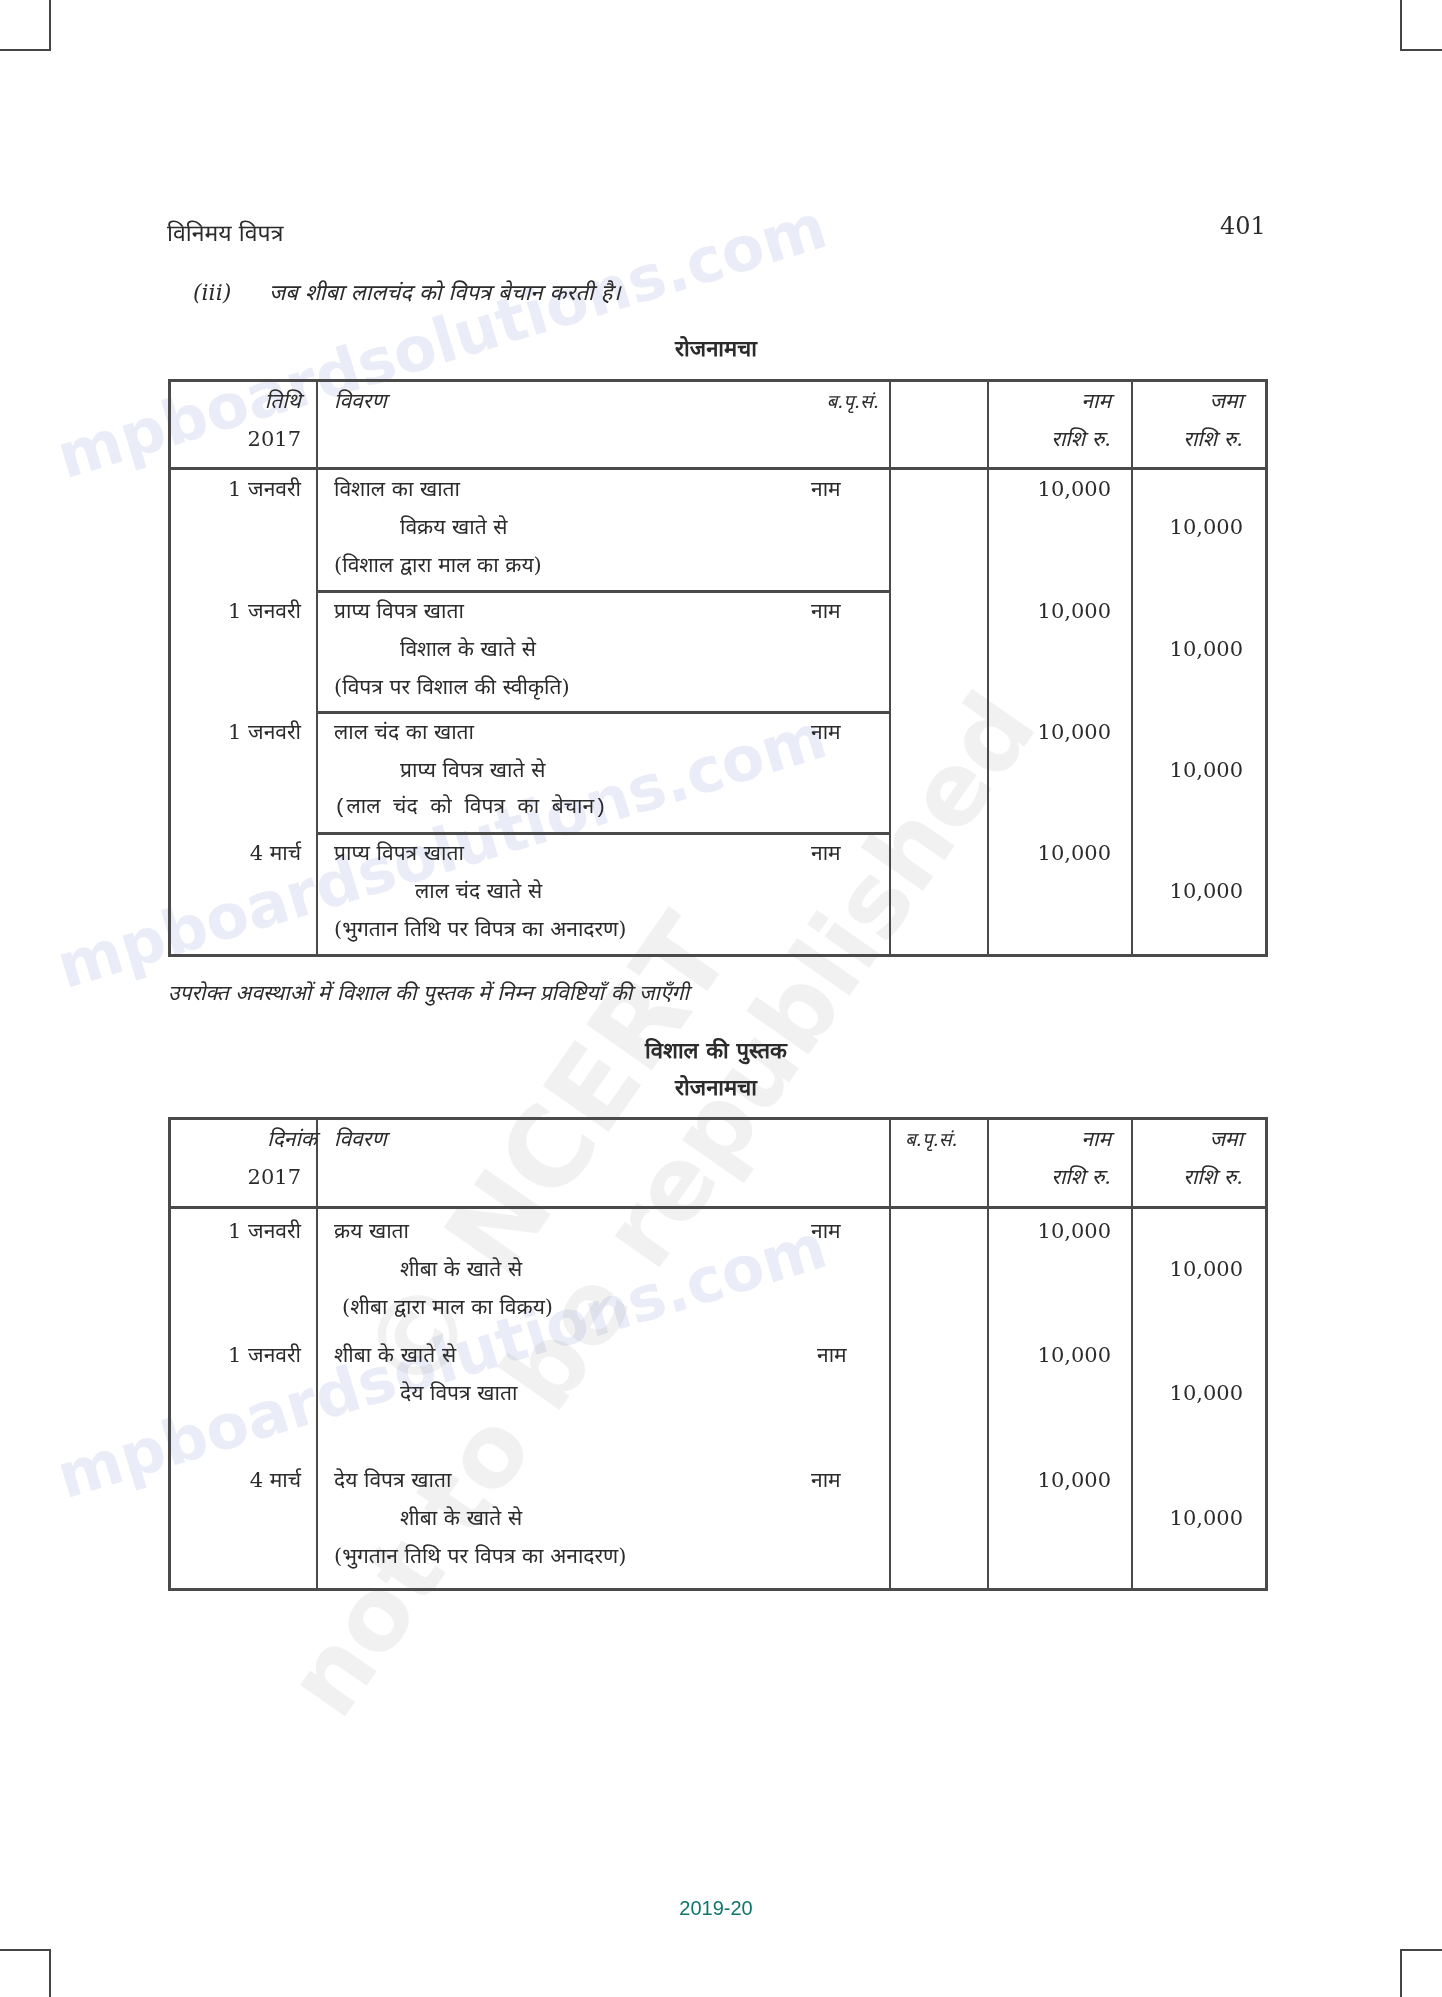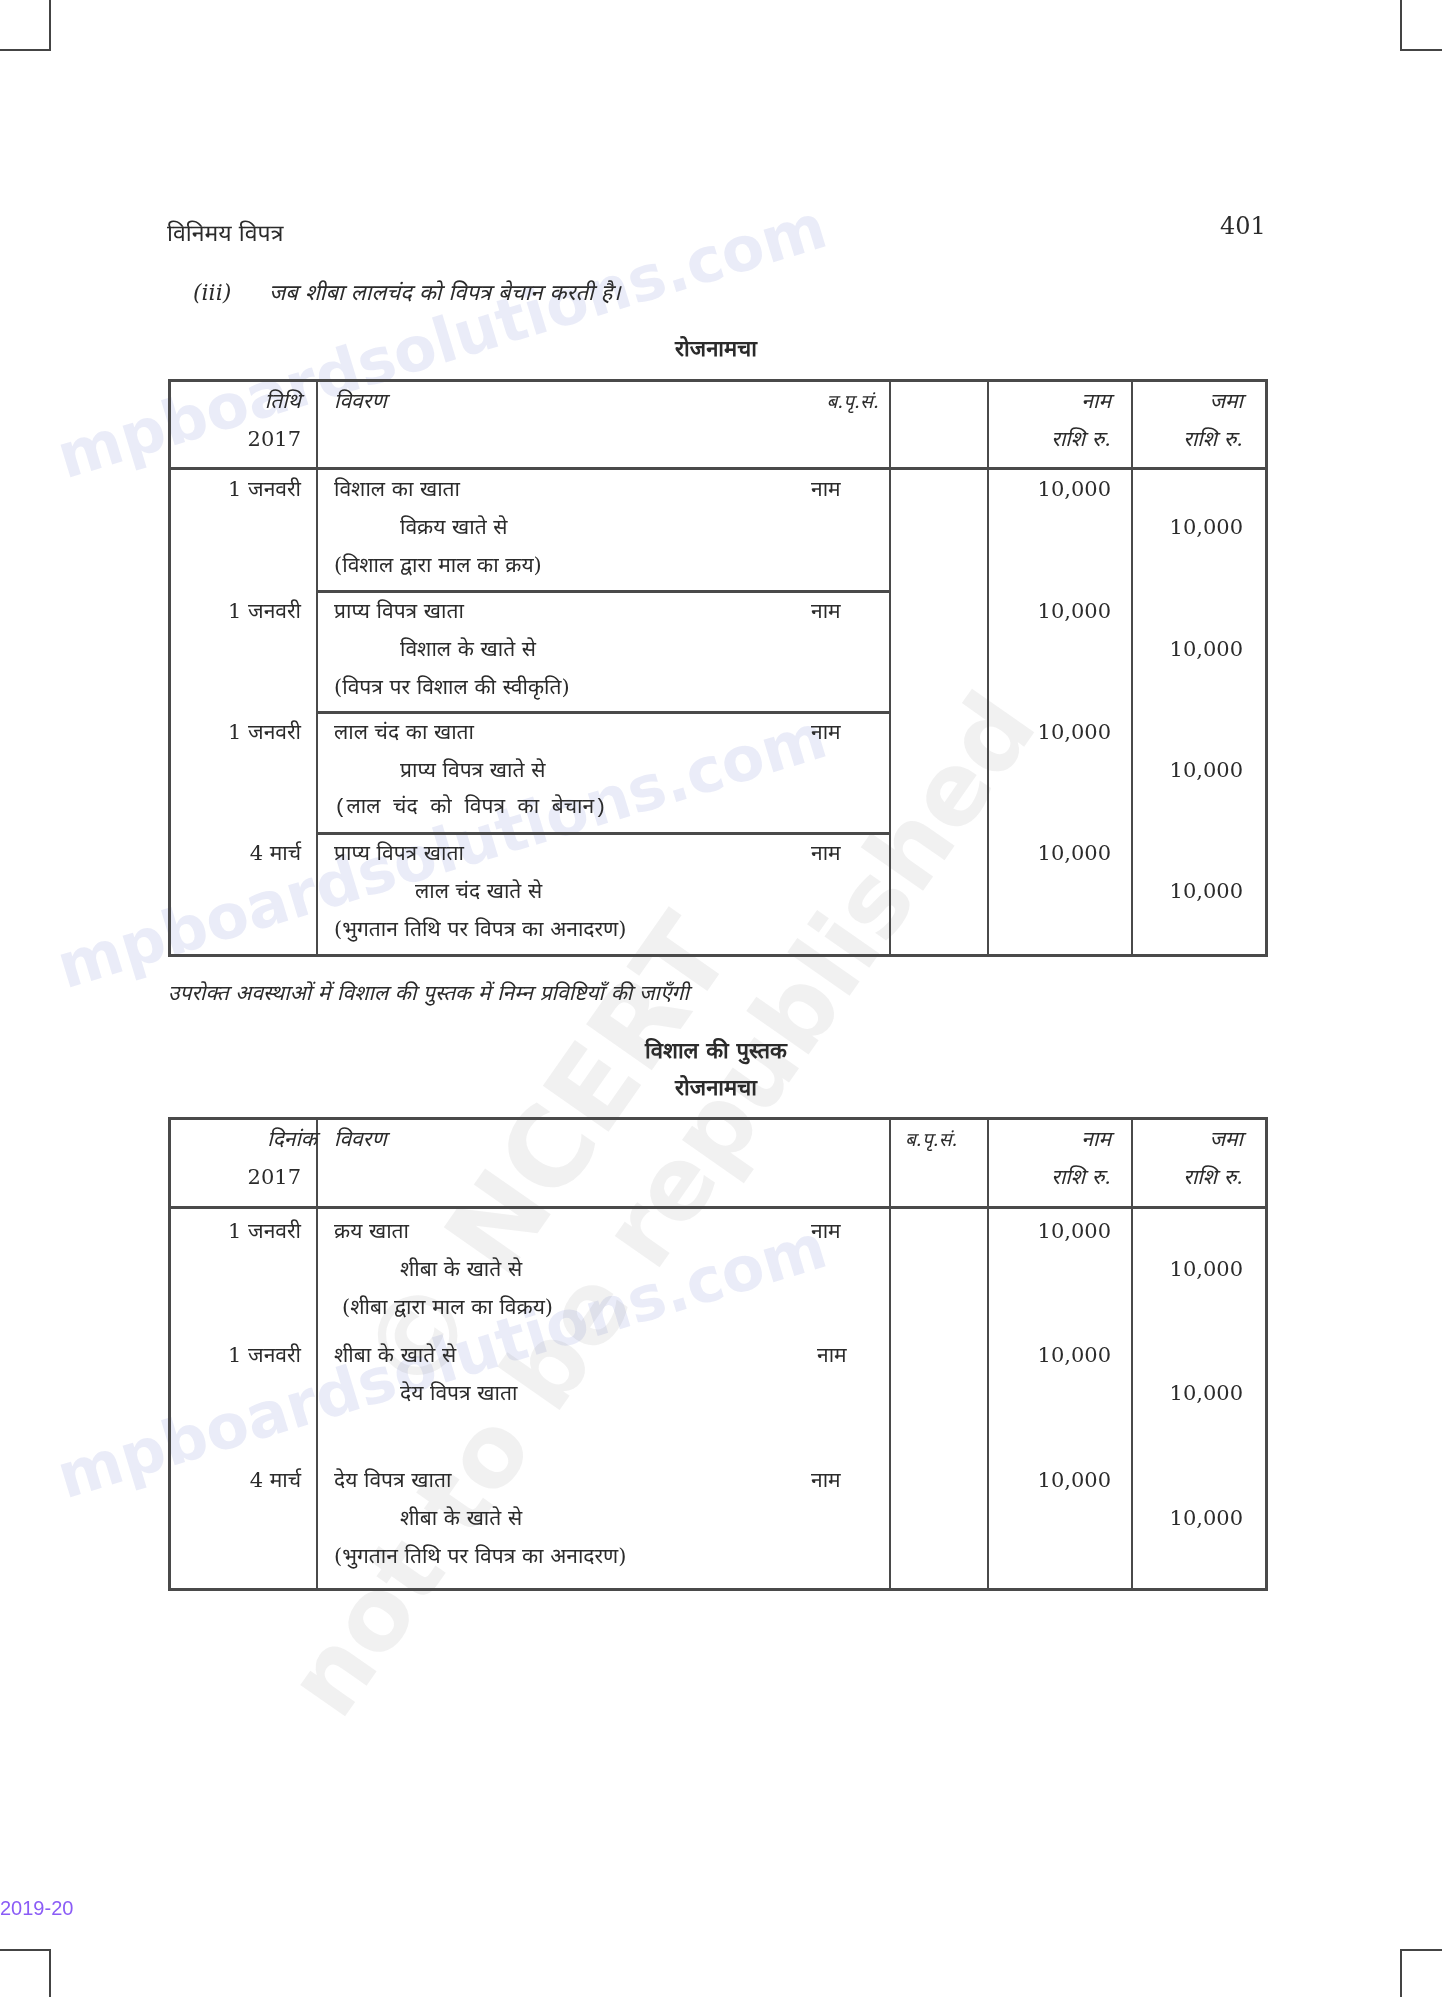--- a/index.html
+++ b/index.html
@@ -9,21 +9,21 @@
   .crop { position:absolute; background:#444; }
   .watermark { position:absolute; font-family:"DejaVu Sans", sans-serif; font-weight:bold;
                color:rgba(90,110,200,0.13); white-space:nowrap; transform-origin:left bottom; pointer-events:none; }
   .watermark.gray { color:rgba(120,120,120,0.10); }
   .running-head { left:167px; top:216px; font-size:23px; }
   .page-num { left:1220px; top:212px; font-size:24px; }
   .sub-line { left:193px; top:276px; font-size:22px; font-style:italic; }
   .sub-line .num { display:inline-block; width:76px; }
   .center-title { left:0; width:1432px; text-align:center; font-size:22px; font-weight:bold; }
   .note { left:168px; top:978px; font-size:21px; font-style:italic; }
-  .footer { left:0; width:1432px; top:1897px; text-align:left; font-family:"Liberation Sans", sans-serif; font-size:20px; color:#8b5cf6; }
+  .footer { left:0; width:1432px; top:1897px; text-align:center; font-family:"Liberation Sans", sans-serif; font-size:20px; color:#0f766e; }
 
   .ledger { position:absolute; left:168px; width:1100px; border:3px solid #4a4a4a; box-sizing:border-box; }
   .col-line { position:absolute; top:0; bottom:0; width:2px; background:#4a4a4a; }
   .hdr { position:absolute; left:0; right:0; top:0; border-bottom:3px solid #4a4a4a; }
   .cell { position:absolute; font-size:21px; line-height:38px; }
   .italic { font-style:italic; }
   .r { text-align:right; }
   .entry { position:absolute; left:0; right:0; }
   .sep { position:absolute; height:3px; background:#4a4a4a; }
   .indent { padding-left:66px; }

